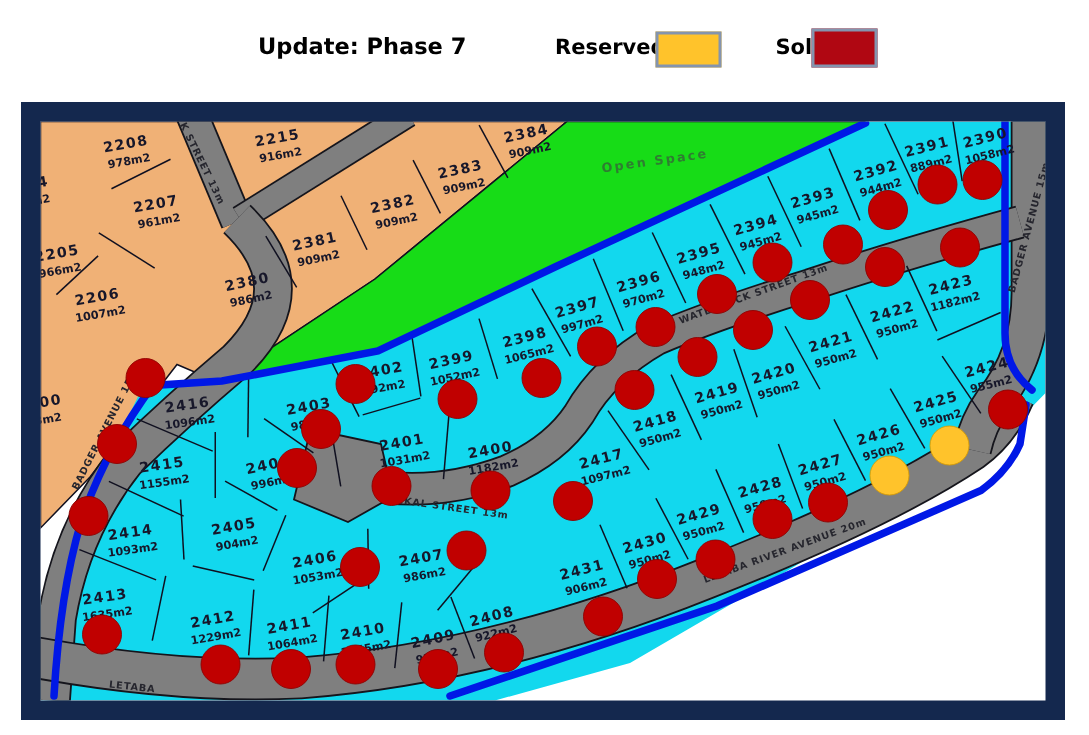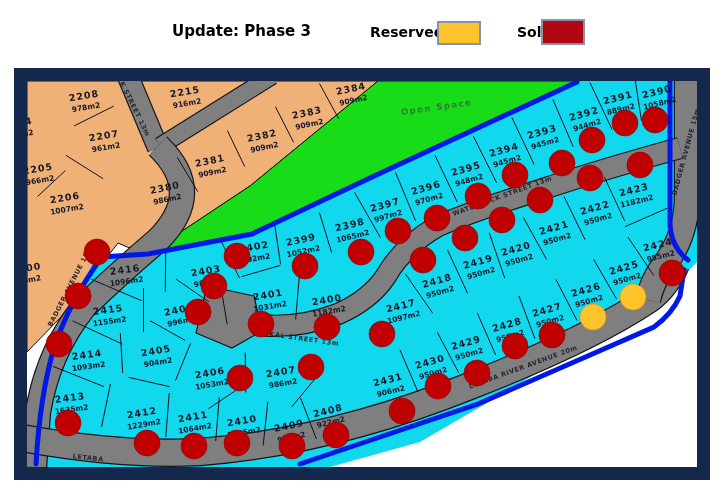--- a/index.html
+++ b/index.html
@@ -12,21 +12,21 @@
   .swatch{position:absolute;width:40px;height:20px;border:2px solid #8494ae;}
   .sw-reserved{left:437px;top:21px;}
   .sw-sold{left:541px;top:19px;height:22px;}
   svg{position:absolute;left:0;top:0;}
   svg text{font-family:"DejaVu Sans",sans-serif;}
 </style>
 </head>
 <body>
 
 <div class="page">
-  <div class="hdr-title">Update: Phase 3</div>
+  <div class="hdr-title">Update: Phase 7</div>
   <div class="legend-label lbl-reserved">Reserved</div>
   <div class="swatch sw-reserved" style="background: rgb(255, 195, 43);"></div>
   <div class="legend-label lbl-sold">Sold</div>
   <div class="swatch sw-sold" style="background: rgb(176, 7, 18);"></div>
   <svg id="map" width="726" height="490" viewBox="0 0 726 490">
       <defs>
         <clipPath id="mapclip">
           <rect x="27" y="81" width="670" height="386"></rect>
         </clipPath>
       </defs>

